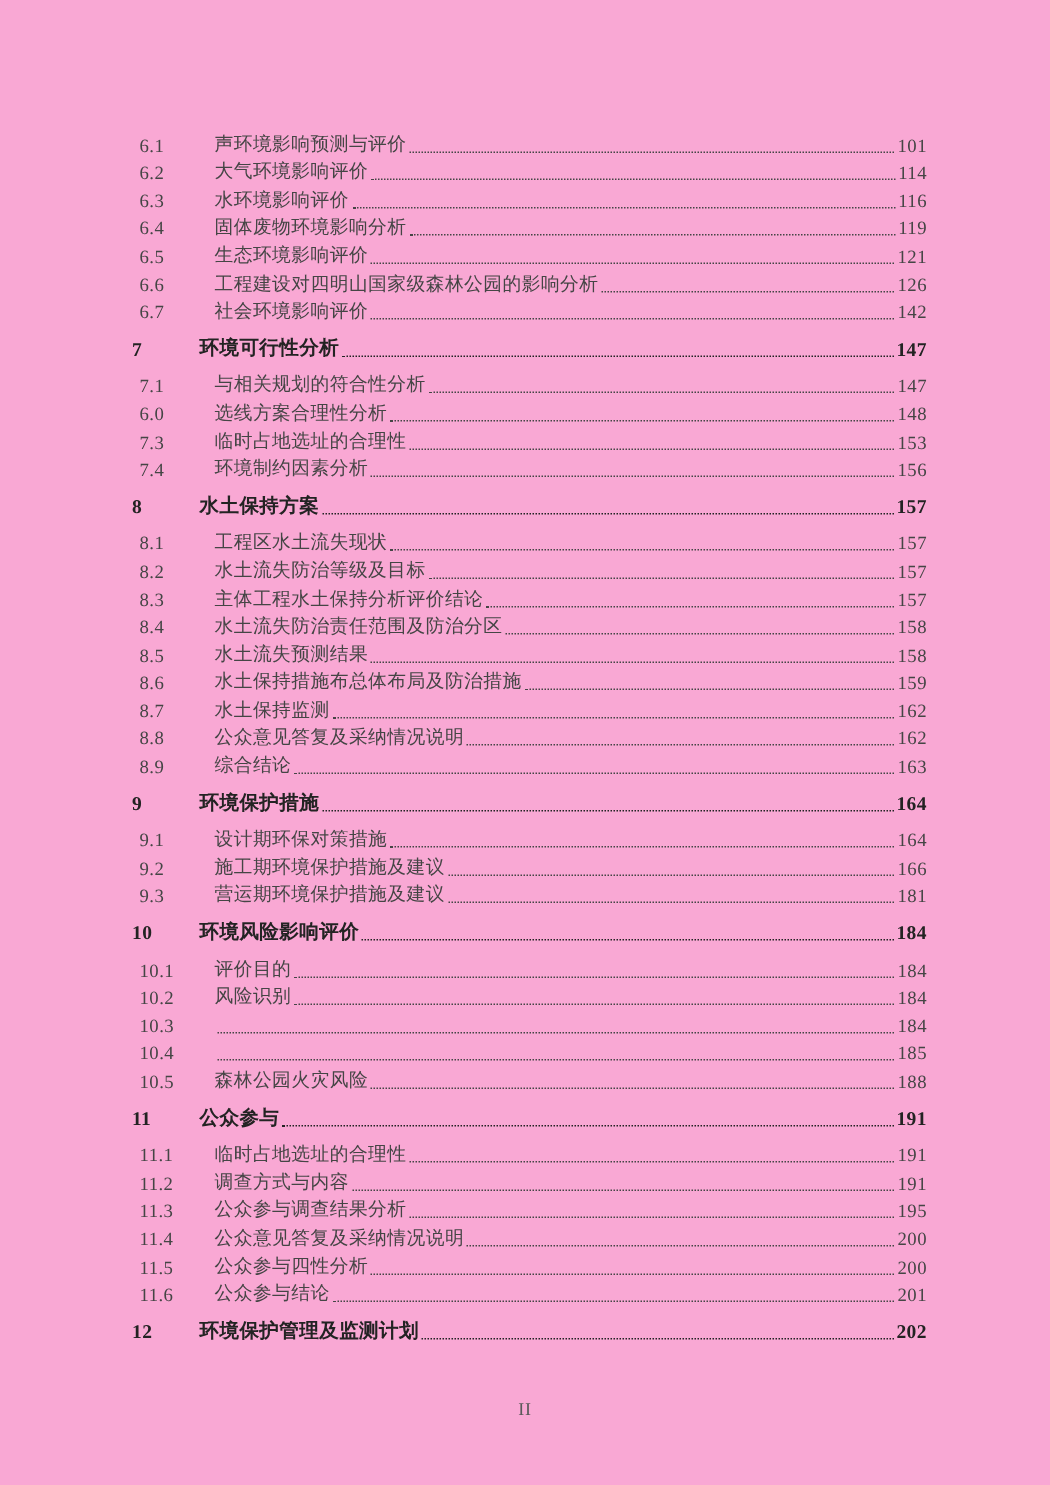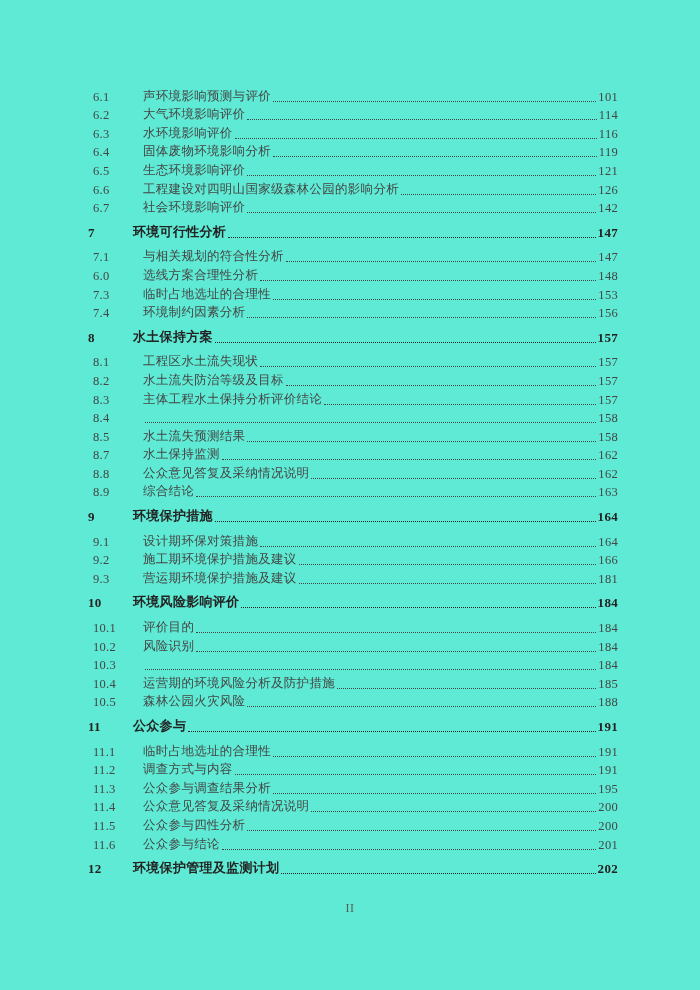--- a/index.html
+++ b/index.html
@@ -4,21 +4,21 @@
 <style>
   * { margin: 0; padding: 0; box-sizing: border-box; }
   html, body { background: #ffffff; }
   body {
     width: 700px; height: 990px;
     position: relative; overflow: hidden;
     font-family: "Liberation Serif", "DejaVu Serif", serif;
   }
   .page {
     position: absolute; inset: 0;
-    background: #5eead4;
+    background: #f9a8d4;
     text-decoration: underline;
   }
   .toc {
     position: absolute;
     left: 88px; top: 86px; width: 530px;
   }
   .toc-row {
     display: flex;
     align-items: flex-end;
     height: 18.6px;
@@ -40,21 +40,21 @@
   .toc-leader {
     flex: 1 1 auto;
     min-width: 8px;
     margin: 0 2px 3px 2px;
     border-bottom: 1.6px dotted currentColor;
   }
   .l1 .toc-leader { border-bottom-width: 1.9px; margin-bottom: 3px; }
   .toc-page { flex: 0 0 auto; }
   .page-footer {
     position: absolute;
-    left: 0; right: 0; top: 901px;
+    left: 0; right: 0; top: 932px;
     text-align: center;
     font-size: 12px;
     color: #5a5a5a;
     letter-spacing: 0.5px;
   }
 </style>
 </head>
 <body>
 
 <div class="page">
@@ -150,30 +150,37 @@
         <span class="toc-page">157</span>
       </div>
       <div class="toc-row l2">
         <span class="toc-num">8.3</span>
         <span class="toc-title">主体工程水土保持分析评价结论</span>
         <span class="toc-leader"></span>
         <span class="toc-page">157</span>
       </div>
       <div class="toc-row l2">
         <span class="toc-num">8.4</span>
+        <span class="toc-title">水土流失防治责任范围及防治分区</span>
         <span class="toc-leader"></span>
         <span class="toc-page">158</span>
       </div>
       <div class="toc-row l2">
         <span class="toc-num">8.5</span>
         <span class="toc-title">水土流失预测结果</span>
         <span class="toc-leader"></span>
         <span class="toc-page">158</span>
       </div>
       <div class="toc-row l2">
+        <span class="toc-num">8.6</span>
+        <span class="toc-title">水土保持措施布总体布局及防治措施</span>
+        <span class="toc-leader"></span>
+        <span class="toc-page">159</span>
+      </div>
+      <div class="toc-row l2">
         <span class="toc-num">8.7</span>
         <span class="toc-title">水土保持监测</span>
         <span class="toc-leader"></span>
         <span class="toc-page">162</span>
       </div>
       <div class="toc-row l2">
         <span class="toc-num">8.8</span>
         <span class="toc-title">公众意见答复及采纳情况说明</span>
         <span class="toc-leader"></span>
         <span class="toc-page">162</span>
@@ -226,21 +233,20 @@
         <span class="toc-leader"></span>
         <span class="toc-page">184</span>
       </div>
       <div class="toc-row l2">
         <span class="toc-num">10.3</span>
         <span class="toc-leader"></span>
         <span class="toc-page">184</span>
       </div>
       <div class="toc-row l2">
         <span class="toc-num">10.4</span>
-        <span class="toc-title">运营期的环境风险分析及防护措施</span>
         <span class="toc-leader"></span>
         <span class="toc-page">185</span>
       </div>
       <div class="toc-row l2">
         <span class="toc-num">10.5</span>
         <span class="toc-title">森林公园火灾风险</span>
         <span class="toc-leader"></span>
         <span class="toc-page">188</span>
       </div>
       <div class="toc-row l1">

